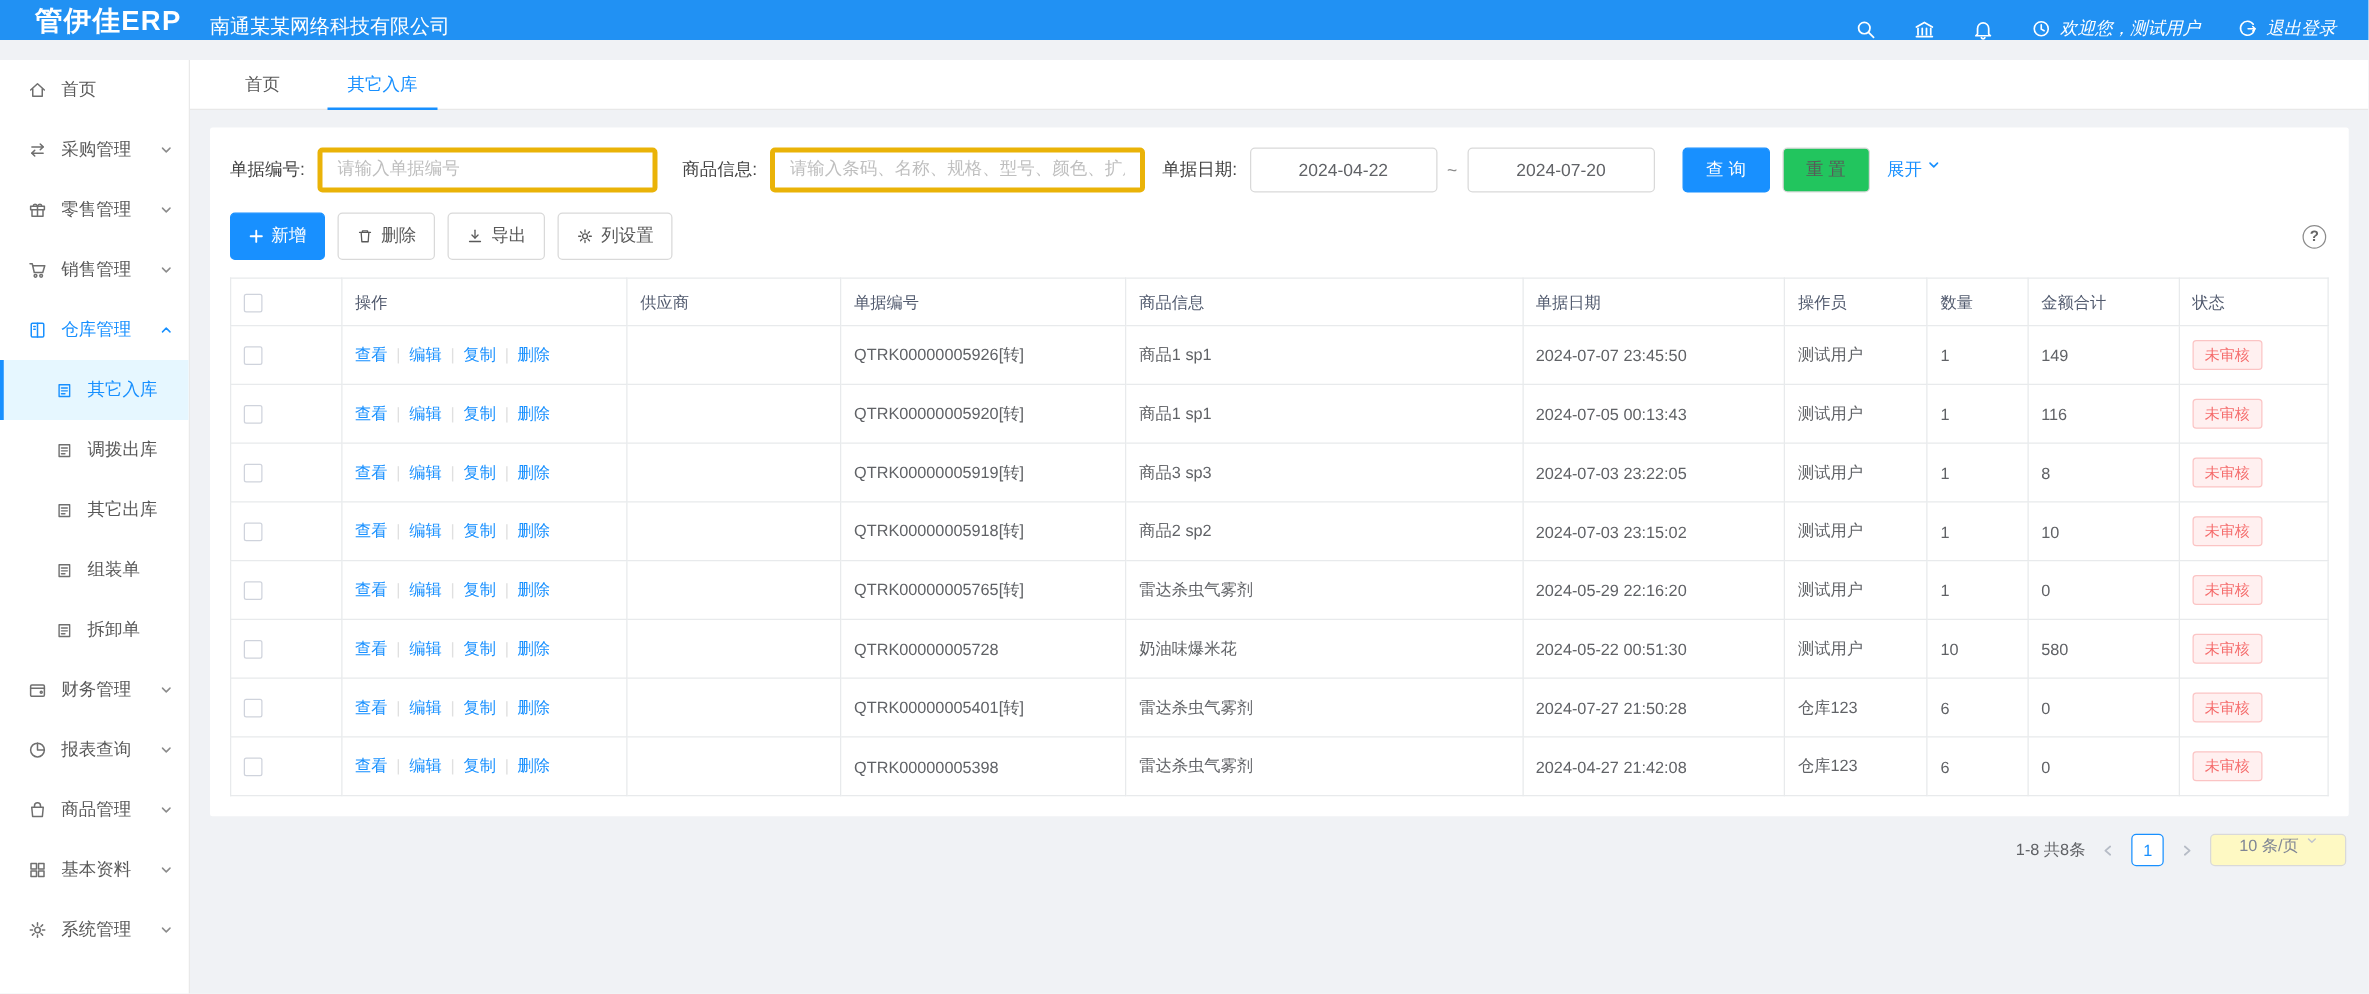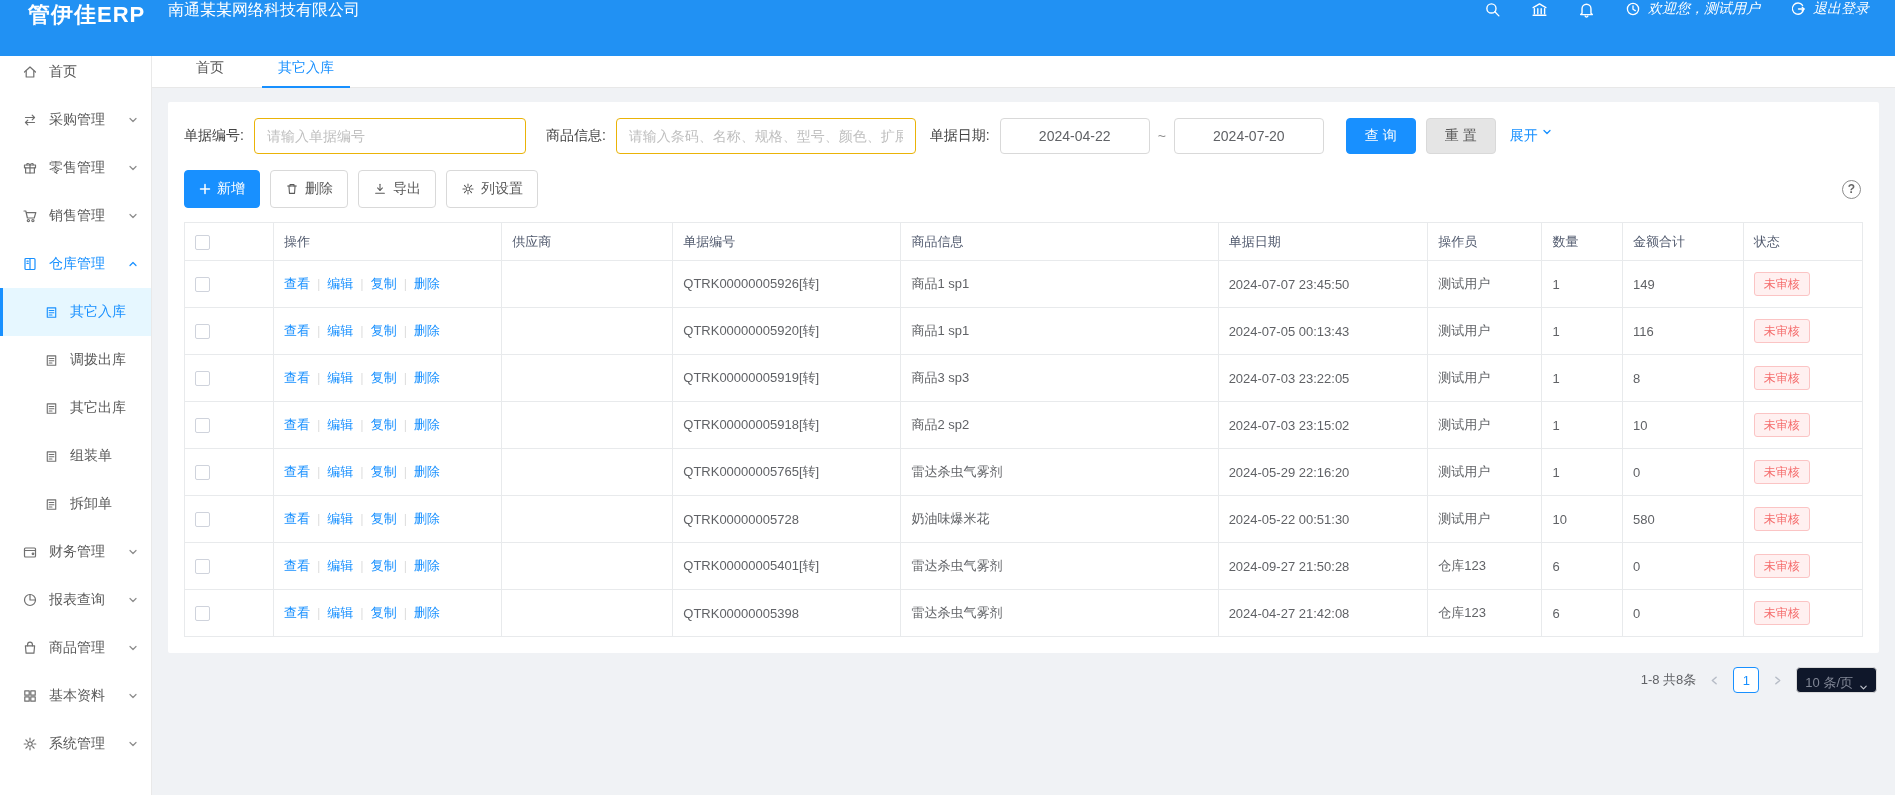--- a/index.html
+++ b/index.html
@@ -8,21 +8,21 @@
     --sidebar-active-bg:#e6f7ff;
     --status-danger-text:#f56c6c;
     --status-danger-bg:#fff0f0;
     --status-danger-border:#fbc4c4;
   }
   *{margin:0;padding:0;box-sizing:border-box;}
   body{font-family:"Liberation Sans","DejaVu Sans",sans-serif;background:#f0f2f5;}
   .app{position:relative;width:1895px;height:795px;overflow:hidden;background:#f0f2f5;}
 
   
-  .topbar{position:absolute;top:0;left:0;right:0;height:56px;background:var(--topbar-bg);display:flex;align-items:flex-start;color:#fff;z-index:5;}
+  .topbar{position:absolute;top:0;left:0;right:0;height:32px;background:var(--topbar-bg);display:flex;align-items:flex-end;color:#fff;z-index:5;}
   .logo{flex:none;width:152px;padding-left:28px;font-size:22px;font-weight:bold;letter-spacing:1px;white-space:nowrap;}
   .company{font-size:16px;margin-left:16px;white-space:nowrap;}
   .topbar-right{margin-left:auto;display:flex;align-items:center;gap:30px;padding-right:26px;font-size:14px;}
   .tb-icon{display:flex;cursor:pointer;}
   .tb-user,.tb-logout{display:flex;align-items:center;gap:7px;cursor:pointer;white-space:nowrap;font-style:italic;}
 
   
   .sidebar{position:absolute;top:48px;left:0;bottom:0;width:152px;background:#fff;border-right:1px solid #e9e9e9;overflow:hidden;}
   .side-item{position:relative;height:48px;display:flex;align-items:center;padding-left:22px;color:#595959;font-size:14px;cursor:pointer;white-space:nowrap;}
   .side-item .s-icon{display:flex;margin-right:11px;color:#6f6f6f;}
@@ -39,29 +39,29 @@
   .tab{display:flex;align-items:center;padding:0 16px;margin-right:22px;font-size:14px;color:#595959;position:relative;cursor:pointer;}
   .tab.active{color:var(--primary);}
   .tab.active::after{content:"";position:absolute;left:0;right:0;bottom:-1px;height:2px;background:var(--primary);}
 
   .content{padding:14px 16px;}
   .card{background:#fff;border-radius:2px;padding:16px;}
 
   
   .filter-row{display:flex;align-items:center;font-size:14px;color:#434343;}
   .f-label{margin-right:10px;white-space:nowrap;}
-  .f-input{height:36px;border:1px solid #eab308;border-radius:4px;padding:0 12px;font-size:14px;color:#606266;outline:none;font-family:Liberation Sans, sans-serif;background:#fff;}
+  .f-input{height:36px;border:4px solid #eab308;border-radius:4px;padding:0 12px;font-size:14px;color:#606266;outline:none;font-family:Liberation Serif, serif;background:#fff;}
   .f-input::placeholder{color:#bfbfbf;}
   .w1{width:272px;}
   .w2{width:300px;}
   .fg2{margin-left:20px;}
   .fg3{margin-left:14px;display:flex;align-items:center;}
   .date-box{height:36px;width:150px;border:1px solid #d9d9d9;border-radius:4px;display:flex;align-items:center;justify-content:center;color:#606266;cursor:pointer;background:#fff;}
   .date-sep{margin:0 8px;color:#8c8c8c;}
-  .btn{height:36px;padding:0 18px;border-radius:4px;border:1px solid #d9d9d9;background:#e5e5e5;color:#595959;font-size:14px;cursor:pointer;font-family:inherit;white-space:nowrap;}
+  .btn{height:36px;padding:0 18px;border-radius:4px;border:1px solid #d9d9d9;background:#22c55e;color:#595959;font-size:14px;cursor:pointer;font-family:inherit;white-space:nowrap;}
   .btn.primary{background:var(--primary);border-color:var(--primary);color:#fff;}
   .btn-search{margin-left:22px;}
   .btn-reset{margin-left:10px;}
   .expand-link{color:var(--primary);display:flex;align-items:flex-start;gap:4px;margin-left:14px;cursor:pointer;white-space:nowrap;}
 
   
   .toolbar-row{margin-top:16px;display:flex;align-items:center;}
   .tbtn{height:34px;display:inline-flex;align-items:center;gap:6px;padding:18px 14px;border:1px solid #d9d9d9;border-radius:4px;background:#fff;color:#595959;font-size:14px;margin-right:10px;cursor:pointer;font-family:inherit;}
   .tbtn.primary{background:var(--primary);border-color:var(--primary);color:#fff;}
   .help{margin-left:auto;margin-right:2px;width:19px;height:19px;border:1.5px solid #8c8c8c;border-radius:50%;color:#666;display:flex;align-items:center;justify-content:center;font-size:12px;font-weight:bold;cursor:pointer;}
@@ -74,21 +74,21 @@
   .c-check,.c-op,.c-status{text-align:center;}
   .checkbox{display:inline-block;width:15px;height:15px;border:1px solid #cfd3dc;border-radius:2px;background:#fff;vertical-align:middle;cursor:pointer;}
   .oplink{color:var(--primary);cursor:pointer;text-decoration:none;}
   .opsep{color:#e0e0e0;margin:0 7px;}
   .badge{display:inline-block;padding:3px 9px;font-size:12px;color:var(--status-danger-text);background:var(--status-danger-bg);border:1px solid var(--status-danger-border);border-radius:3px;line-height:1.4;}
 
   
   .pagination{margin-top:14px;display:flex;justify-content:flex-end;align-items:center;gap:13px;font-size:13px;color:#606266;padding-right:2px;}
   .pg-chev{display:flex;color:#b6bcc6;cursor:pointer;}
   .pg-num{min-width:26px;height:26px;border:1px solid var(--primary);border-radius:4px;color:var(--primary);display:flex;align-items:center;justify-content:center;background:#fff;cursor:pointer;}
-  .pg-size{height:26px;border:1px solid #d9d9d9;border-radius:4px;background:#0f172a;color:#808695;display:flex;align-items:flex-end;gap:6px;padding:0 8px;cursor:pointer;}
+  .pg-size{height:26px;border:1px solid #d9d9d9;border-radius:4px;background:#fef9c3;color:#808695;display:flex;align-items:flex-start;gap:6px;padding:0 22px;cursor:pointer;}
   svg{flex:none;}
 </style>
 </head>
 <body>
 
 <div class="app">
 
   <header class="topbar">
     <div class="logo">管伊佳ERP</div>
     <div class="company">南通某某网络科技有限公司</div>
@@ -498,21 +498,21 @@
                 <td>10</td>
                 <td>580</td>
                 <td class="c-status"><span class="badge">未审核</span></td>
               </tr>
               <tr>
                 <td class="c-check"><span class="checkbox"></span></td>
                 <td class="c-op"><a class="oplink">查看</a><span class="opsep">|</span><a class="oplink">编辑</a><span class="opsep">|</span><a class="oplink">复制</a><span class="opsep">|</span><a class="oplink">删除</a></td>
                 <td></td>
                 <td>QTRK00000005401[转]</td>
                 <td>雷达杀虫气雾剂</td>
-                <td>2024-09-27 21:50:28</td>
+                <td>2024-07-27 21:50:28</td>
                 <td>仓库123</td>
                 <td>6</td>
                 <td>0</td>
                 <td class="c-status"><span class="badge">未审核</span></td>
               </tr>
               <tr>
                 <td class="c-check"><span class="checkbox"></span></td>
                 <td class="c-op"><a class="oplink">查看</a><span class="opsep">|</span><a class="oplink">编辑</a><span class="opsep">|</span><a class="oplink">复制</a><span class="opsep">|</span><a class="oplink">删除</a></td>
                 <td></td>
                 <td>QTRK00000005398</td>

